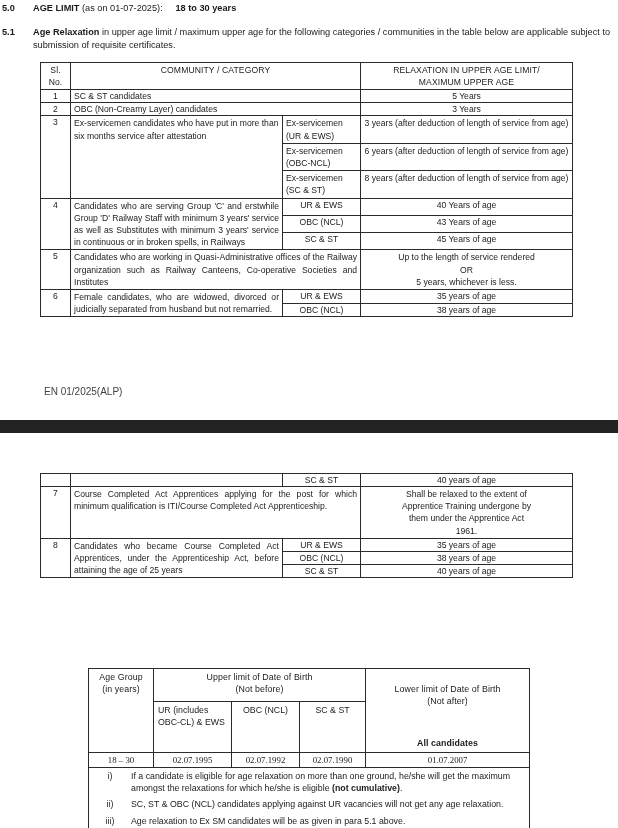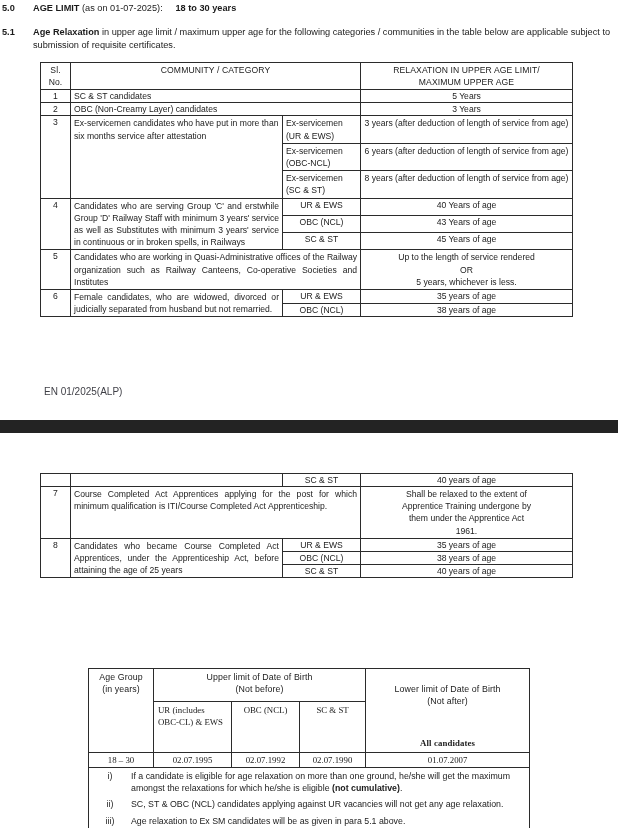--- a/index.html
+++ b/index.html
@@ -112,21 +112,21 @@
   
   #table-dob {
     position: absolute;
     left: 88px;
     top: 668px;
     width: 441px;
   }
   #table-dob td, #table-dob th { padding: 2px 4px; }
   #table-dob .hd { font-size: 8.8px; }
   #table-dob .val { text-align: center; font-size: 8.8px; font-family: Liberation Serif, serif; }
-  .sub-hd { font-weight: bold; font-size: 8.8px; text-align: left; font-family: Liberation Serif, serif; }
+  .sub-hd { font-weight: bold; font-size: 8.8px; text-align: left; }
 
   
   .note-cell { padding: 0 4px 2px 4px !important; }
   table.notes {
     border-collapse: collapse;
     width: 100%;
     font-size: 8.8px;
   }
   table.notes td {
     border: none;

